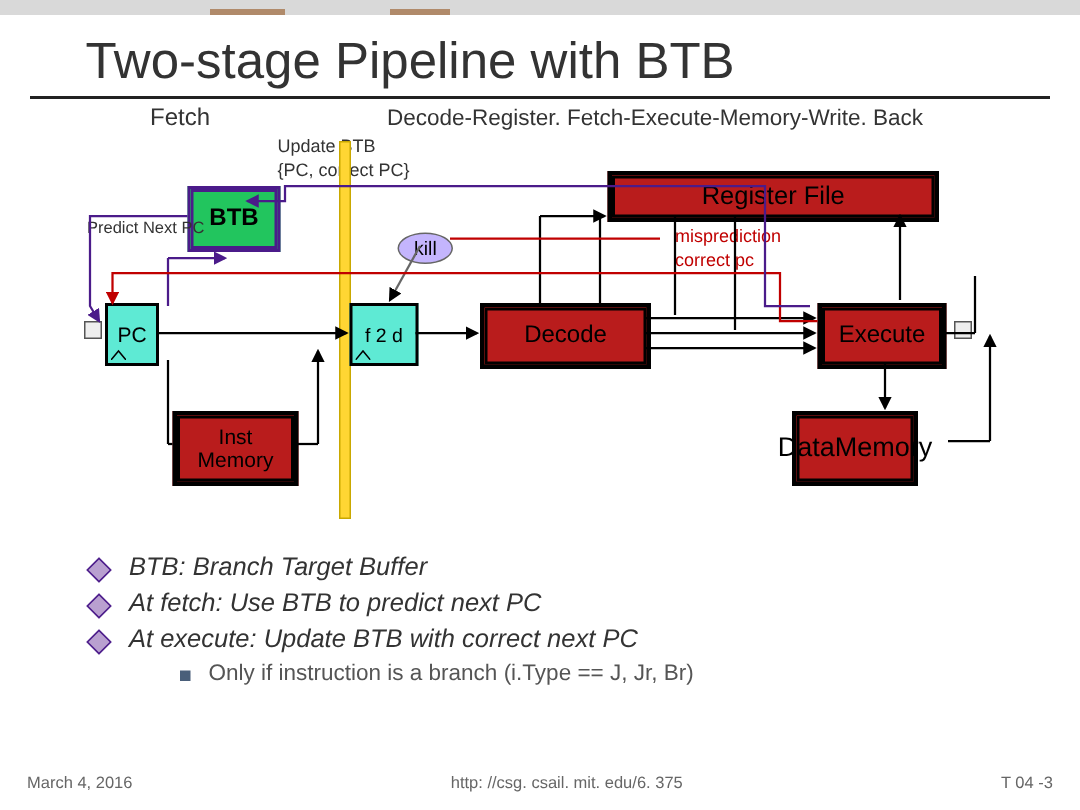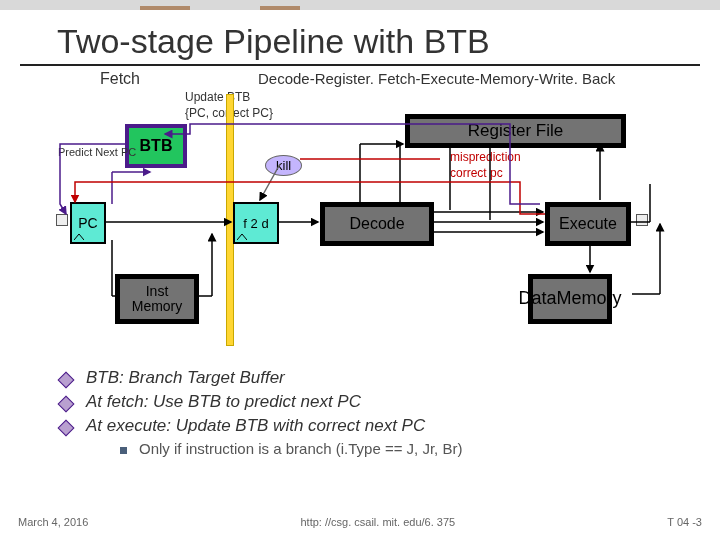--- a/index.html
+++ b/index.html
@@ -65,21 +65,21 @@
     background: #5eead4;
     display: flex;
     align-items: center;
     justify-content: center;
     text-align: center;
     font-size: 13px;
   }
   .box.heavy {
     border: 3px solid #000;
     box-shadow: 0 0 0 2px #000 inset;
-    background: #737373;
+    background: #b91c1c;
   }
   .box.purple {
     border-color: #4b1b8a;
     box-shadow: 0 0 0 2px #4b1b8a inset;
     color: #000;
   }
   .btb {
     background: #22c55e;
     font-weight: bold;
   }

